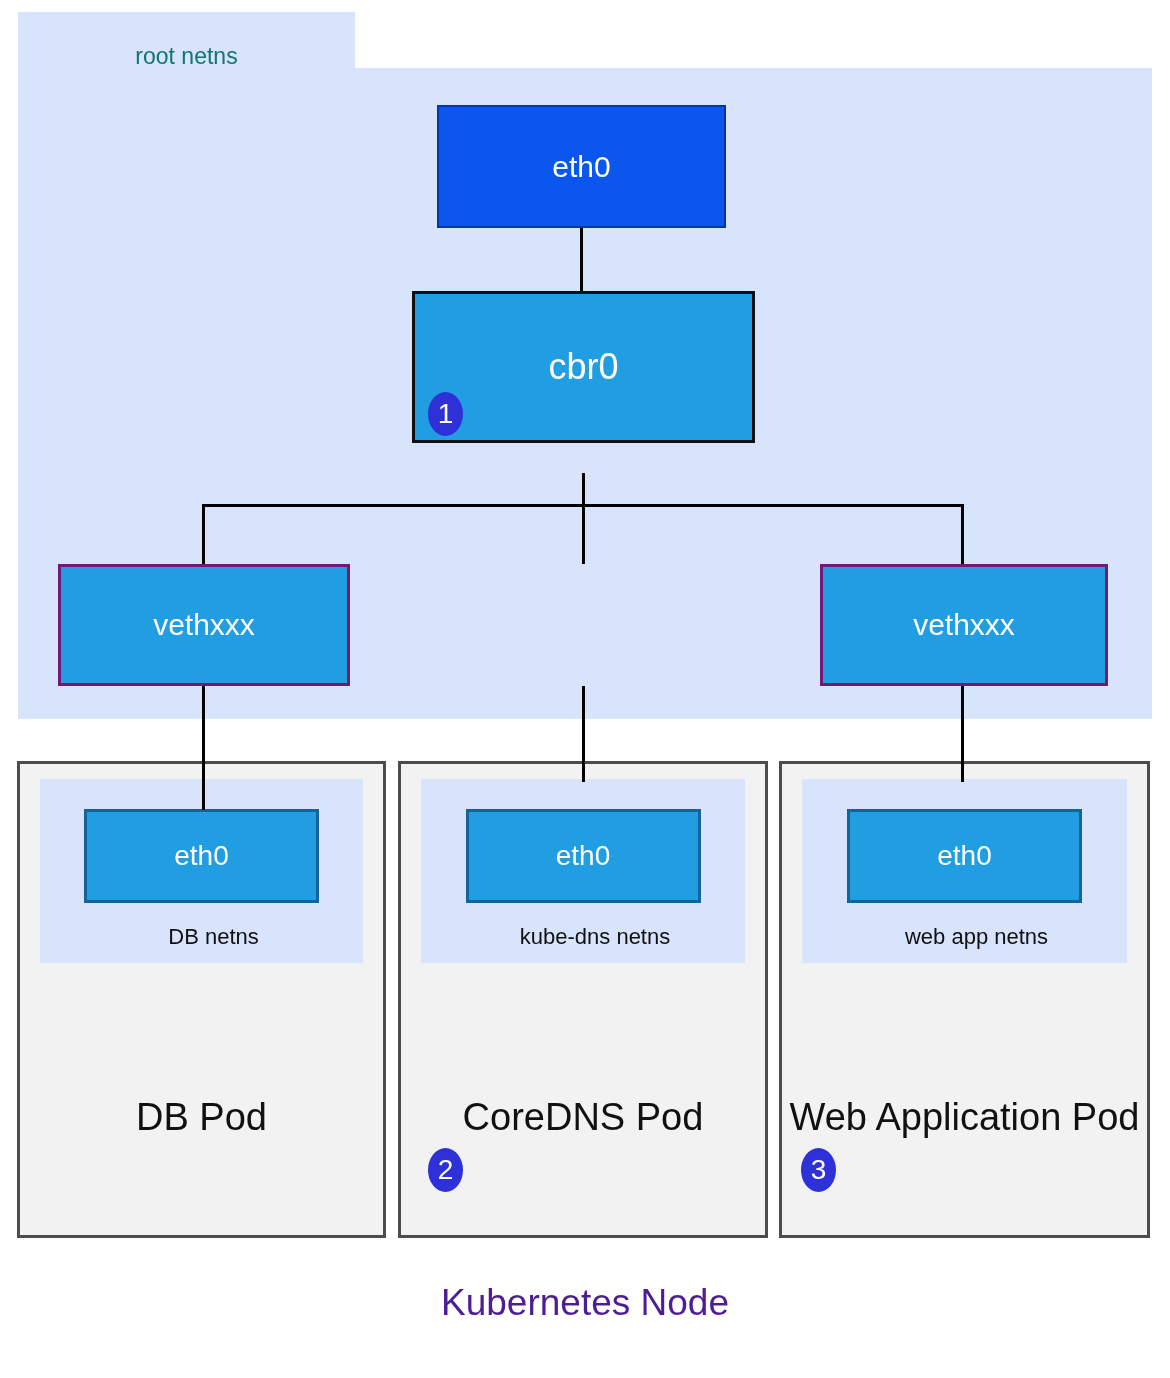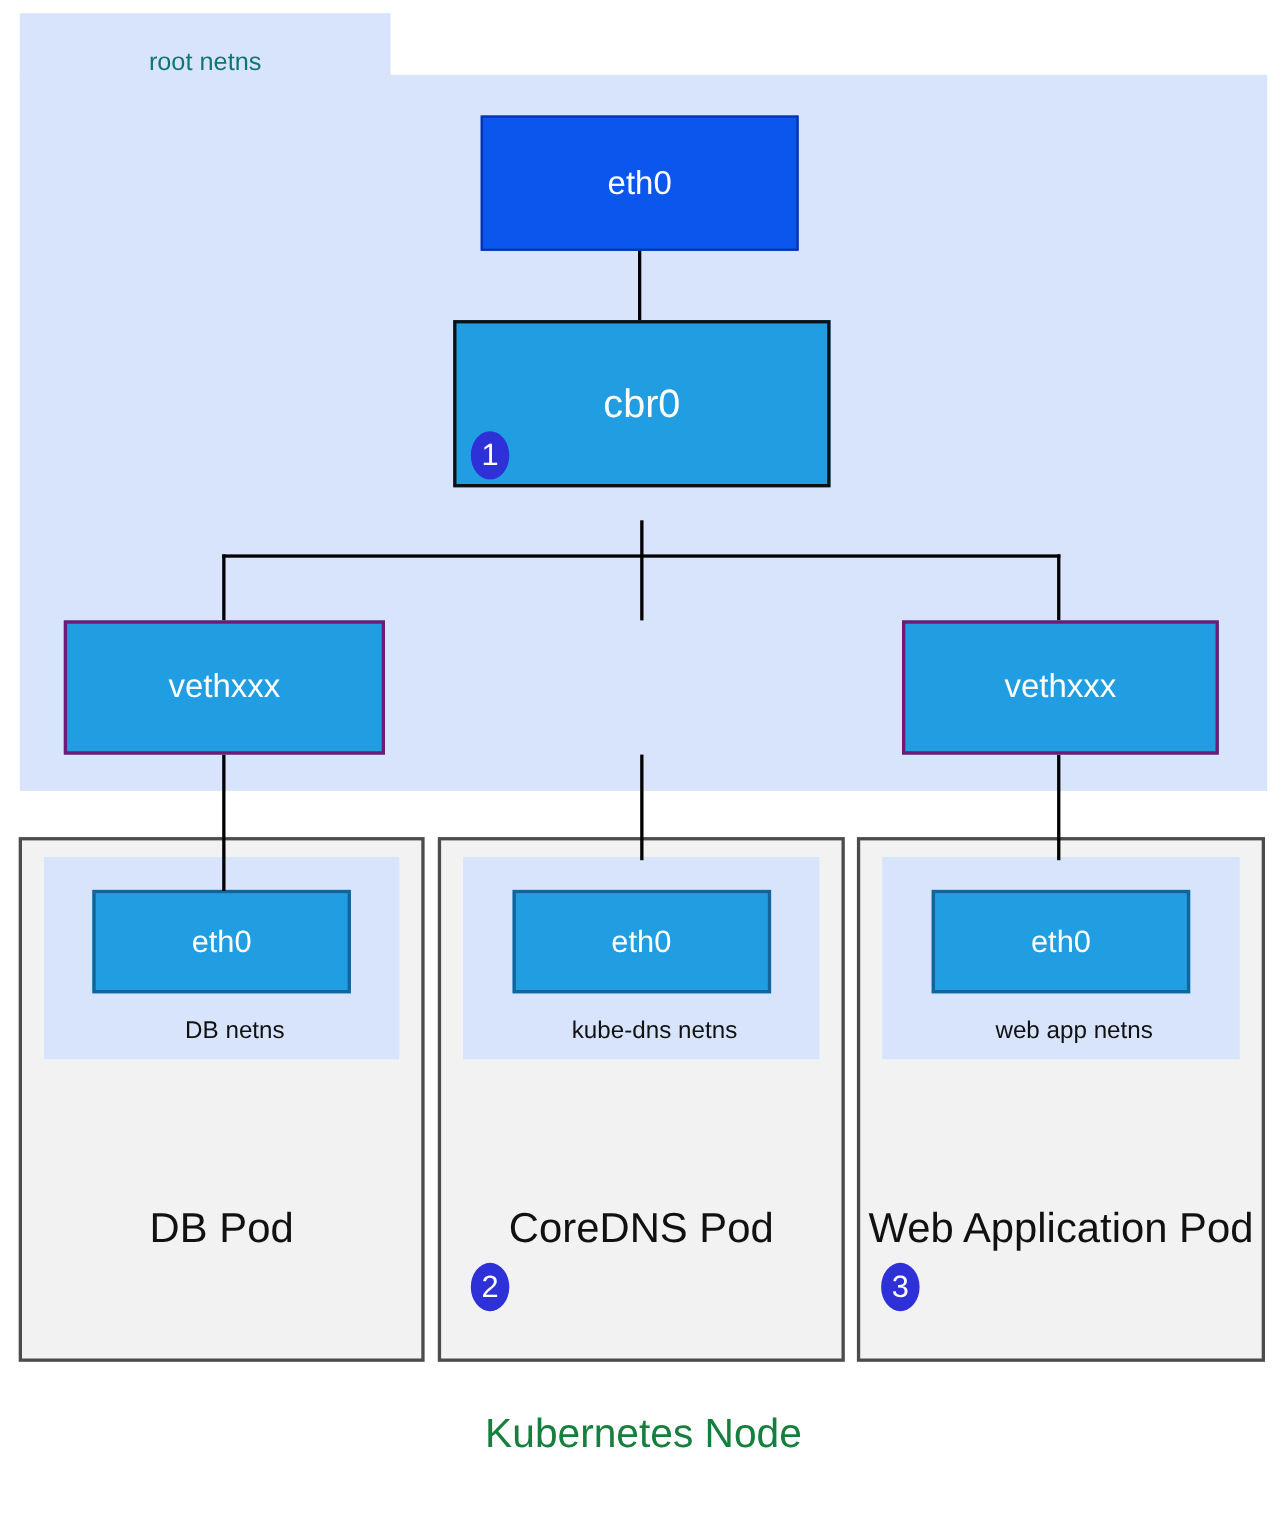--- a/index.html
+++ b/index.html
@@ -34,21 +34,21 @@
   .pod-2{left:398px;width:370px;}
   .pod-3{left:779px;width:371px;}
   .pod-netns{position:absolute;left:20px;right:20px;top:15px;height:184px;background:var(--c-netns-bg,#d8e4fb);display:flex;flex-direction:column;align-items:center;}
   .pod-eth0{margin-top:30px;width:235px;height:94px;box-sizing:border-box;background:var(--c-device-fill,#219ee2);border:3px solid #14649c;display:flex;align-items:center;justify-content:center;color:#fff;font-size:28px;}
   .pod-netns-label{margin-top:21px;font-size:22px;color:#111;margin-left:24px;}
   .pod-title{position:absolute;left:0;width:100%;top:332px;text-align:center;font-size:38px;color:#111;}
   .pod-badge{top:384px;}
   .pod-2 .pod-badge{left:27px;}
   .pod-3 .pod-badge{left:19px;}
 
-  .diagram-title{position:absolute;left:0;width:1170px;top:1282px;text-align:center;font-size:37px;color:#15803d;z-index:0;}
+  .diagram-title{position:absolute;left:0;width:1170px;top:1282px;text-align:center;font-size:37px;color:#4c1d95;z-index:0;}
 </style>
 </head>
 <body>
 
 <div class="canvas">
 
   <div class="root-tab">
     <span class="root-label">root netns</span>
   </div>
   <div class="root-main"></div>

